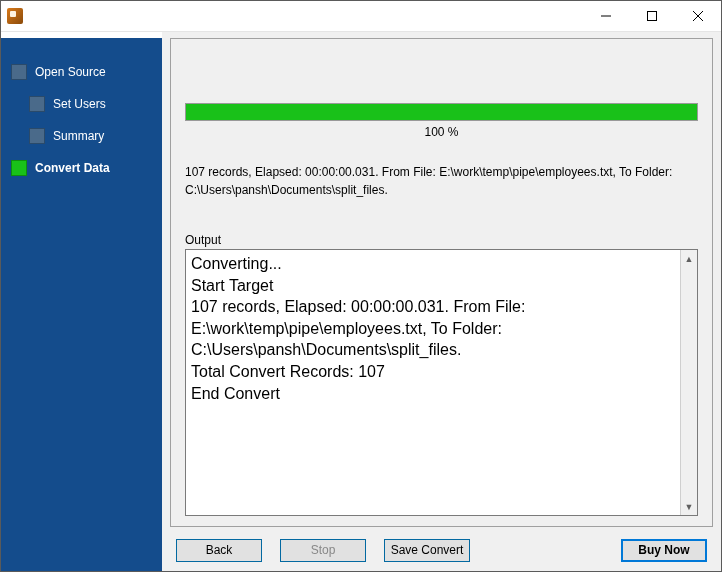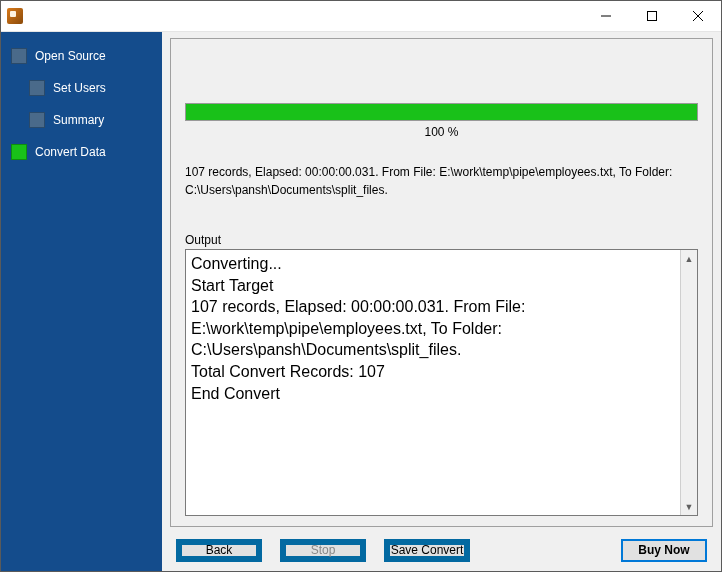--- a/index.html
+++ b/index.html
@@ -19,31 +19,32 @@
   }
   .titlebar-left { display: flex; align-items: center; gap: 6px; }
   .app-icon { width: 16px; height: 16px; background: linear-gradient(135deg,#d97a1a,#8a4a0a); border-radius: 2px; position: relative; }
   .app-icon::after { content:""; position:absolute; top:3px; left:3px; width:6px; height:6px; background:#fff3e0; border-radius:1px; }
   .win-controls { display: flex; height: 100%; }
   .win-btn { width: 46px; display:flex; align-items:center; justify-content:center; }
   .win-btn svg { width: 10px; height: 10px; }
   .body { flex: 1; display: flex; overflow: hidden; }
   .sidebar {
     width: 161px; background: #144c8c;
-    padding-top: 8px;
+    padding-top: 18px;
+    margin-top: 6px;
   }
   .nav-item {
     display: flex; align-items: center;
     height: 32px; gap: 8px;
     padding-left: 10px;
     color: #ffffff;
     position: relative;
   }
   .nav-item.child { padding-left: 28px; }
-  .nav-item.active { color: #ffffff; font-weight: normal; }
+  .nav-item.active { color: #ffffff; font-weight: bold; }
   .nav-box {
     width: 16px; height: 16px; background: #4a6a8a; border: 1px solid #2a4a6a;
   }
   .nav-item.active .nav-box { background: #19c119; border-color: #0e8f0e; }
   .main {
     flex: 1; background: #f0f0f0;
     display: flex; flex-direction: column;
     padding: 6px 8px 6px 8px;
   }
   .content-panel {
@@ -75,21 +76,21 @@
     width: 17px; background: #f0f0f0; border-left: 1px solid #cfcfcf;
     display:flex; flex-direction:column; justify-content:space-between; align-items:center;
   }
   .scroll-arrow { width:100%; height:17px; display:flex; align-items:center; justify-content:center; color:#606060; font-size:9px; }
   .button-row {
     height: 38px; display: flex; align-items: center; justify-content: flex-start;
     gap: 18px; padding: 8px 6px 0 6px;
   }
   .btn {
     width: 86px; height: 23px;
-    background: #e1e1e1; border: 6px solid #0369a1;
+    background: #e1e1e1; border: 1px solid #0369a1;
     font-size: 12px; display:flex; align-items:center; justify-content:center;
     cursor: pointer;
   }
   .btn.disabled { color: #888; justify-content: center; }
   .btn.primary { border: 2px solid #0078d7; font-weight: bold; }
   .spacer { flex: 1; }
 </style>
 </head>
 <body>
 

